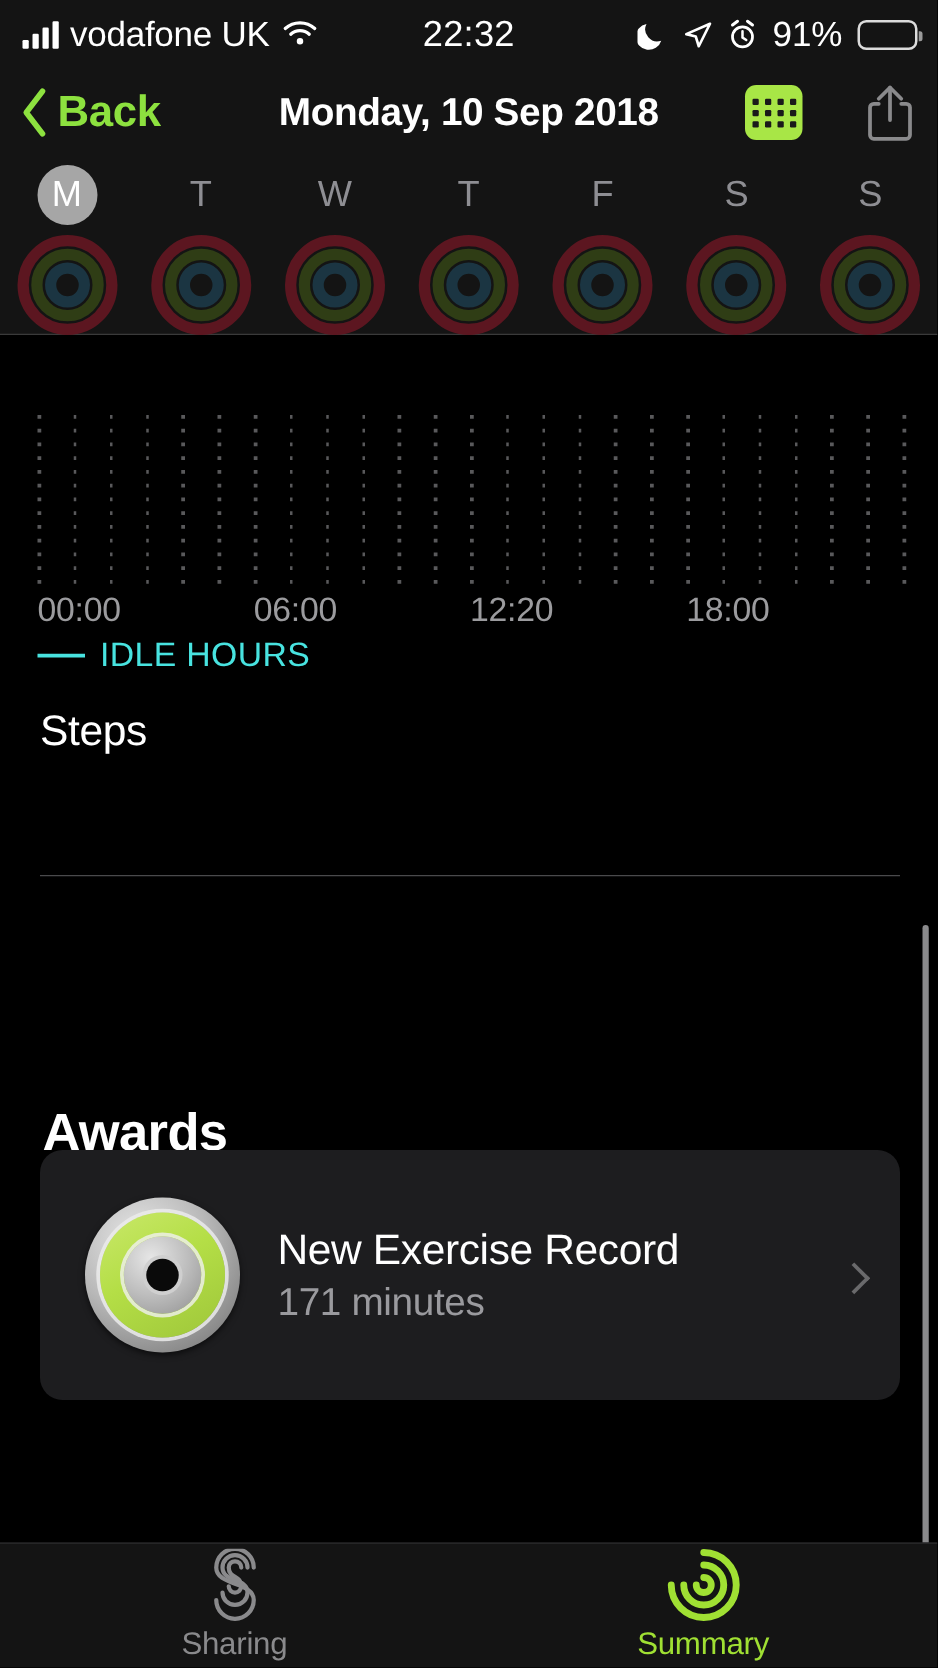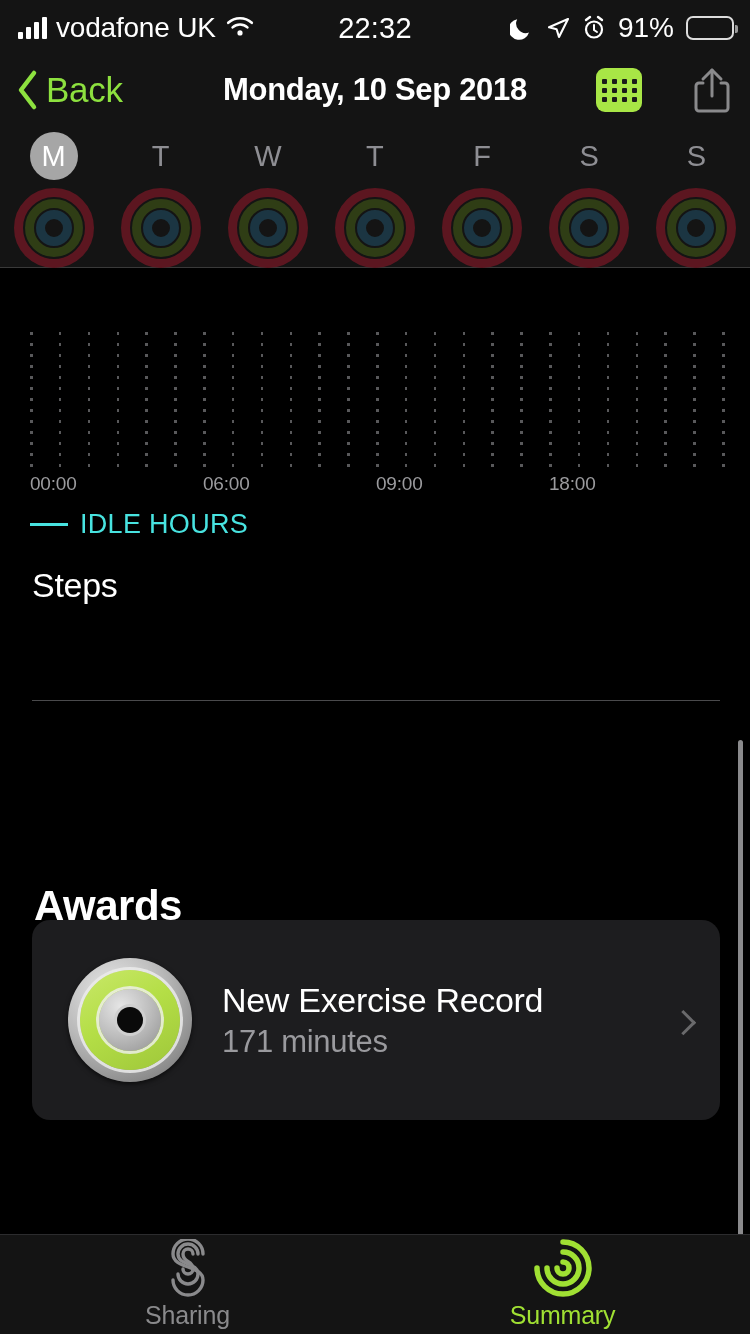--- a/index.html
+++ b/index.html
@@ -41,21 +41,21 @@
 
   
   .nav-bar {
     position: absolute; top: 56px; left: 0; width: 750px; height: 68px;
     background: #141414; display: flex; align-items: center;
   }
   .back-btn {
     position: absolute; left: 14px; display: flex; align-items: center; gap: 6px;
     color: #8de13f; cursor: pointer;
   }
-  .back-label { font-size: 35px; font-weight: 400; letter-spacing: -.3px; }
+  .back-label { font-size: 35px; font-weight: 700; letter-spacing: -.3px; }
   .nav-title {
     position: absolute; left: 0; width: 750px; text-align: center;
     color: #fff; font-size: 31px; font-weight: 700; letter-spacing: -.3px;
   }
   .nav-right { position: absolute; right: 16px; display: flex; align-items: center; gap: 48px; }
   .cal-icon {
     width: 46px; height: 44px; border-radius: 9px; background: #a8e646;
     display: flex; align-items: center; justify-content: center; cursor: pointer;
   }
   .cal-grid { display: grid; grid-template-columns: repeat(4, 5px); gap: 4px 5px; }
@@ -85,21 +85,21 @@
 
   
   .content { position: absolute; top: 270px; left: 0; width: 750px; height: 964px; background: #000; }
 
   
   .chart { position: absolute; top: 62px; left: 0; width: 750px; }
   .dot-grid { position: relative; height: 135px; margin: 0 28px 0 30px; }
   .dot-grid .dot { position: absolute; width: 2.5px; height: 2.5px; background: #59595b; }
   .axis-row { position: relative; height: 40px; margin: 6px 0 0 0; }
   .axis-row .tick {
-    position: absolute; color: #9b9b9e; font-size: 19px; font-weight: 400; letter-spacing: -.2px;
+    position: absolute; color: #9b9b9e; font-size: 27px; font-weight: 400; letter-spacing: -.2px;
   }
   .legend { display: flex; align-items: center; gap: 12px; margin-left: 30px; margin-top: -4px; }
   .legend-dash { width: 38px; height: 2.5px; background: #48e3e0; }
   .legend-text { color: #48e3e0; font-size: 27px; letter-spacing: .3px; }
 
   
   .metrics-row { position: absolute; top: 296px; left: 0; width: 750px; display: flex; }
   .metric { font-size: 34px; color: #fff; font-weight: 400; letter-spacing: -.3px; }
   .metric.steps { margin-left: 32px; width: 282px; }
   .divider { position: absolute; top: 430px; left: 32px; width: 688px; height: 1px; background: #4a4a4c; }
@@ -618,21 +618,21 @@
           <span class="dot" style="left: 547.833px; top: 132px;"></span>
           <span class="dot" style="left: 576.667px; top: 132px;"></span>
           <span class="dot" style="left: 605.5px; top: 132px;"></span>
           <span class="dot" style="left: 634.333px; top: 132px;"></span>
           <span class="dot" style="left: 663.167px; top: 132px;"></span>
           <span class="dot" style="left: 692px; top: 132px;"></span>
         </div>
       <div class="axis-row" id="axis-row">
           <span class="tick" style="left: 30px;">00:00</span>
           <span class="tick" style="left: 203px;">06:00</span>
-          <span class="tick" style="left: 376px;">09:00</span>
+          <span class="tick" style="left: 376px;">12:20</span>
           <span class="tick" style="left: 549px;">18:00</span>
         </div>
       <div class="legend">
         <span class="legend-dash"></span>
         <span class="legend-text">IDLE HOURS</span>
       </div>
     </div>
 
     <div class="metrics-row">
       <span class="metric steps">Steps</span>

